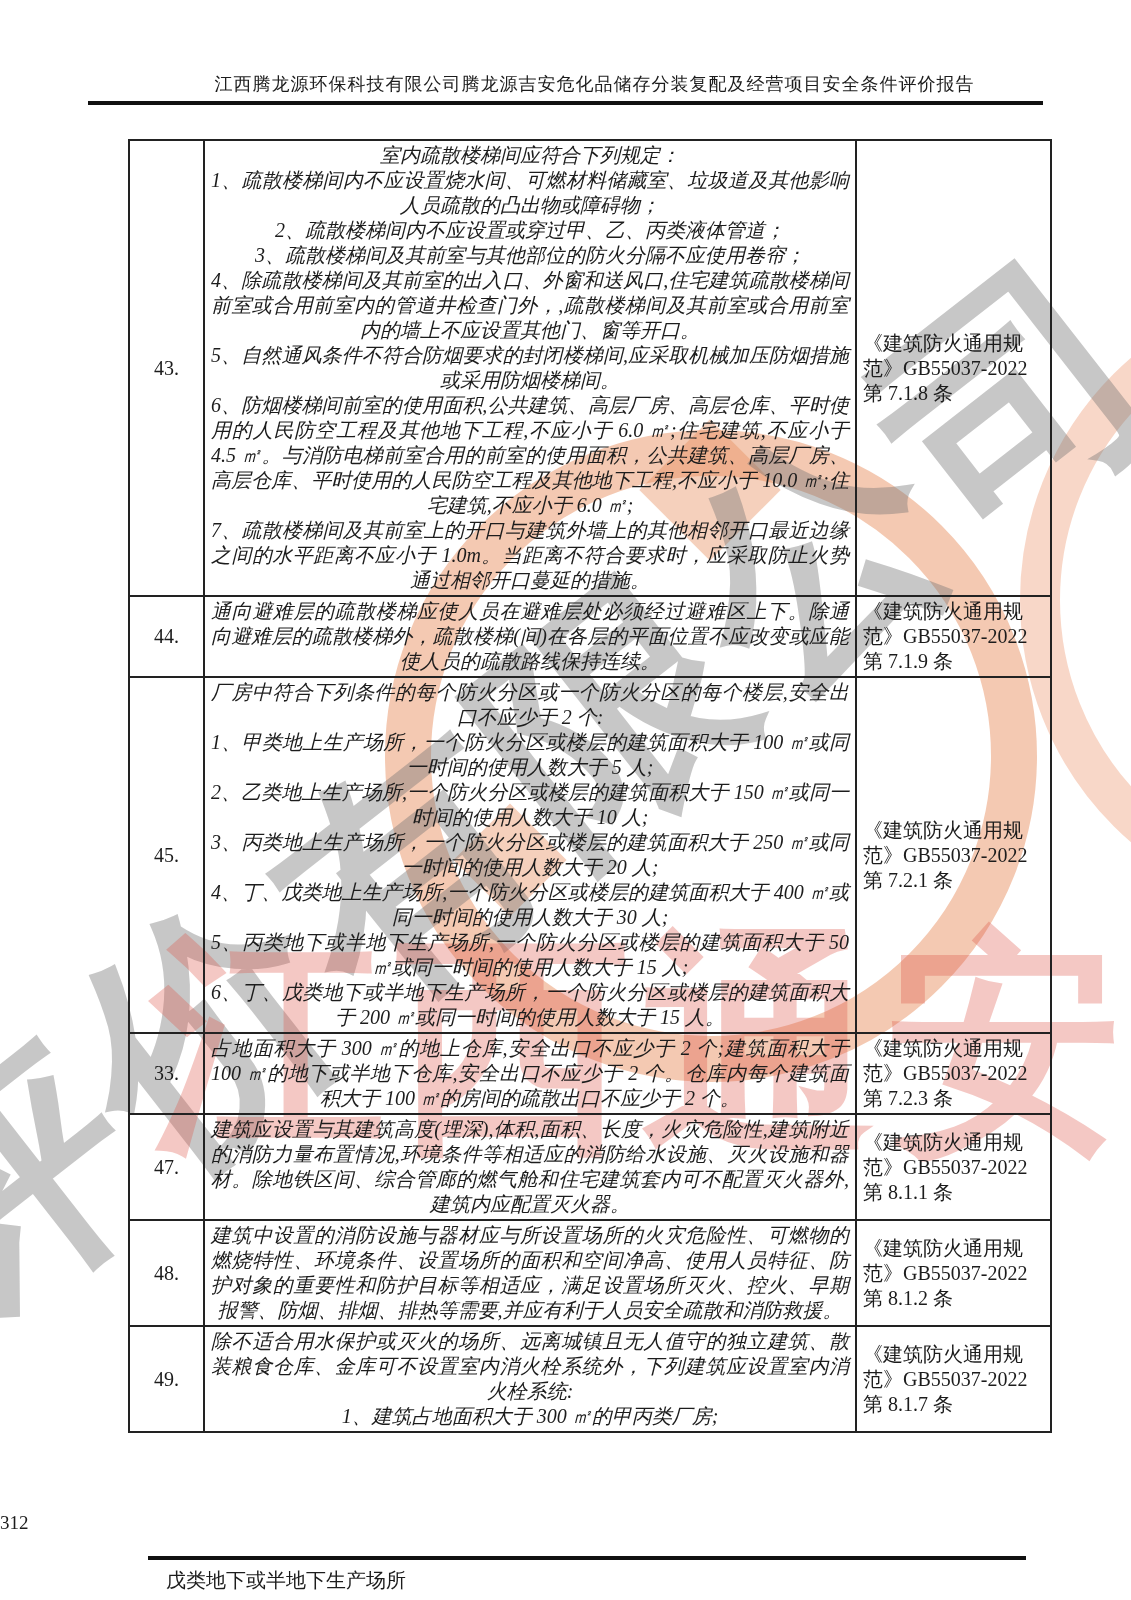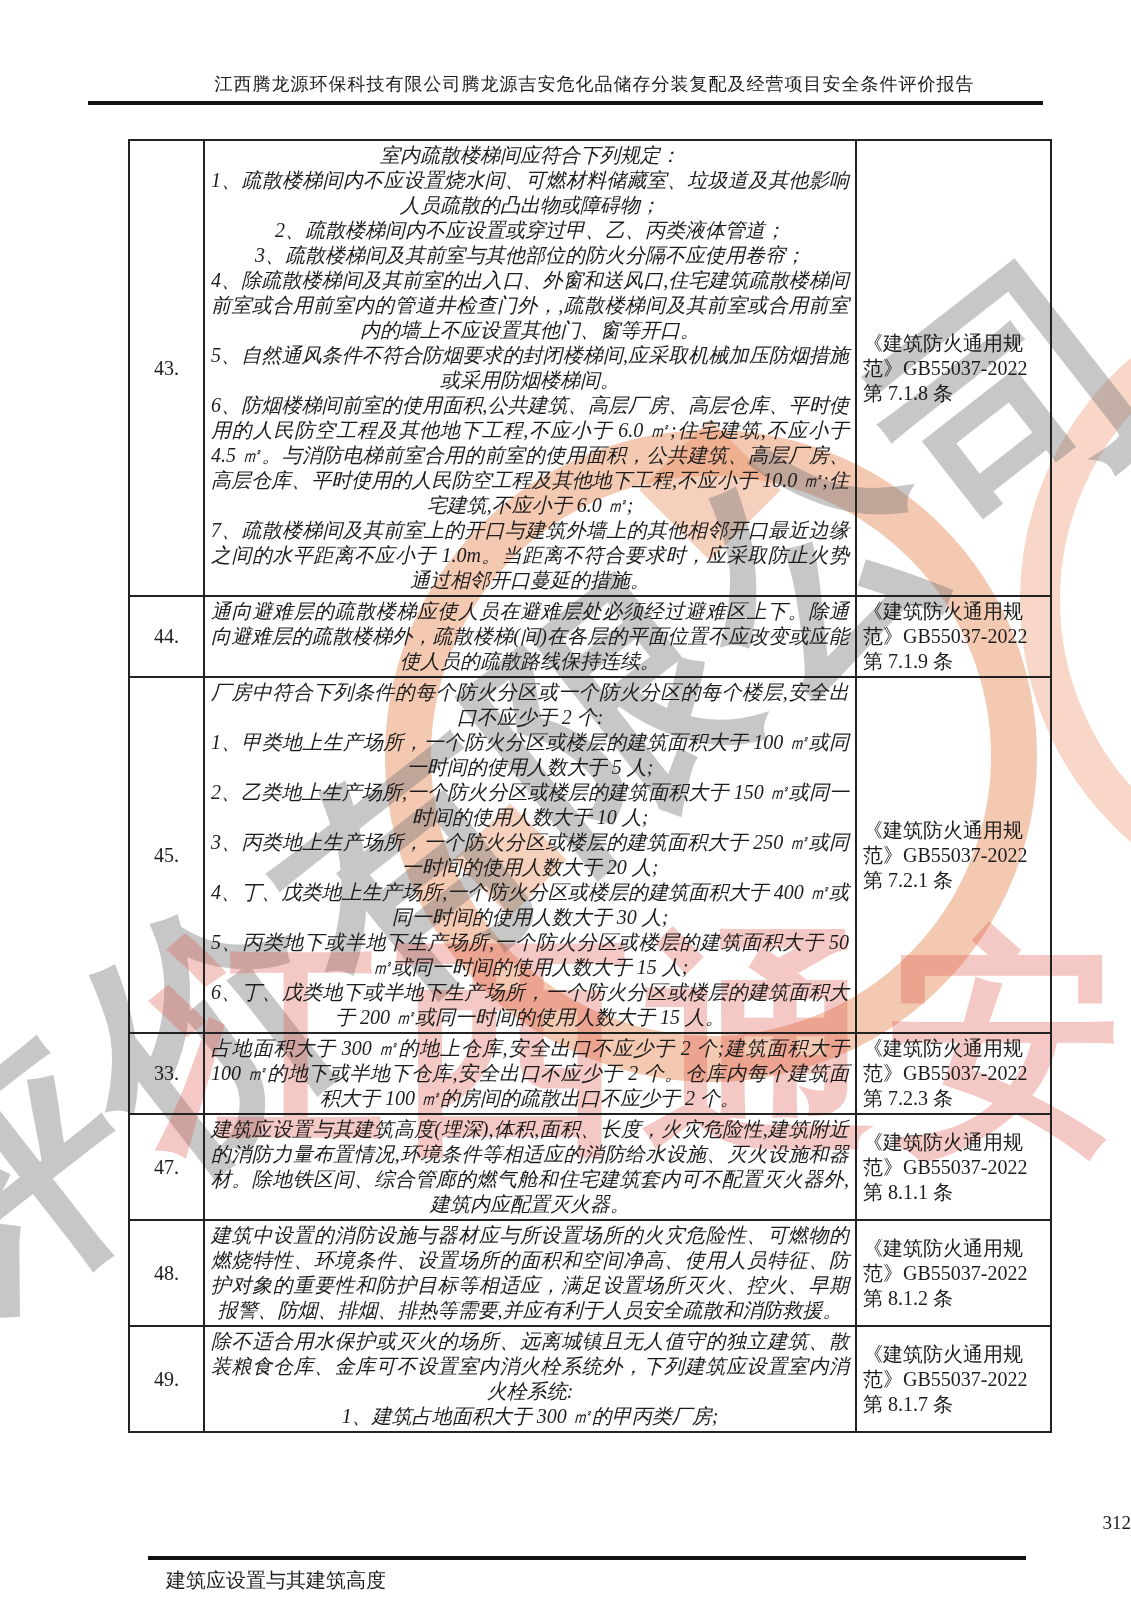--- a/index.html
+++ b/index.html
@@ -83,21 +83,21 @@
     text-align:justify;
     text-align-last:center;
     font-style:italic;
   }
   td.ref-cell{
     text-align:left;vertical-align:middle;
     white-space:pre-line;
     line-height:27px;
   }
   
-  .pg-num{position:absolute;left:0;top:1512px;width:100%;text-align:right;font-size:19px;z-index:2;}
+  .pg-num{position:absolute;left:0;top:1512px;width:100%;text-align:left;font-size:19px;z-index:2;}
   .ft-rule{position:absolute;left:148px;top:1556px;width:878px;height:4px;background:#111;z-index:2;}
   .ft-left{position:absolute;left:166px;top:1567px;font-size:20px;z-index:2;}
   .ft-right{position:absolute;right:128px;top:1567px;font-size:20px;z-index:2;}
 </style>
 </head>
 <body>
 
 <div class="page">
 
   <div class="wm-layer">
@@ -194,15 +194,15 @@
         </td>
         <td class="ref-cell">《建筑防火通用规
 范》GB55037-2022
 第 8.1.7 条</td>
       </tr>
     </tbody>
   </table>
 
   <div class="pg-num">312</div>
   <div class="ft-rule"></div>
-  <div class="ft-left">建筑应设置与其建筑高度</div>
+  <div class="ft-left">戊类地下或半地下生产场所</div>
 
 </div>
 
 </body></html>

